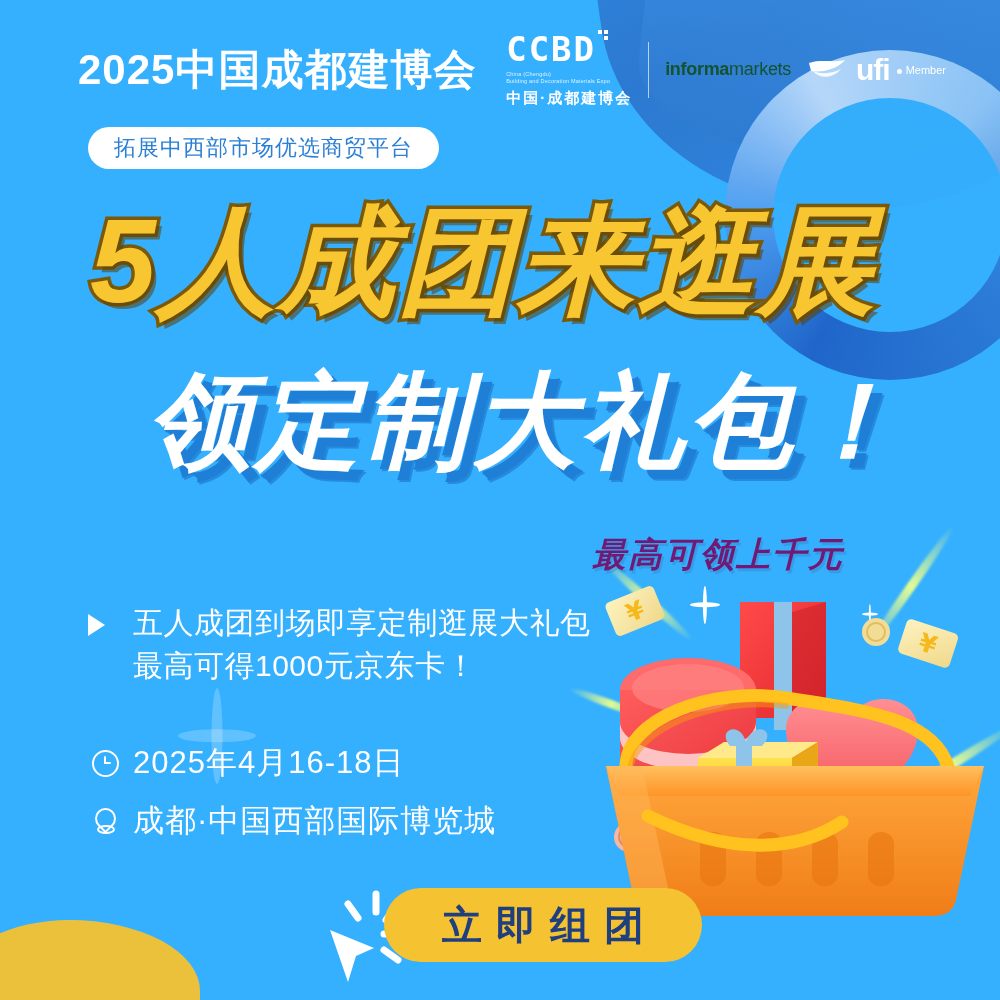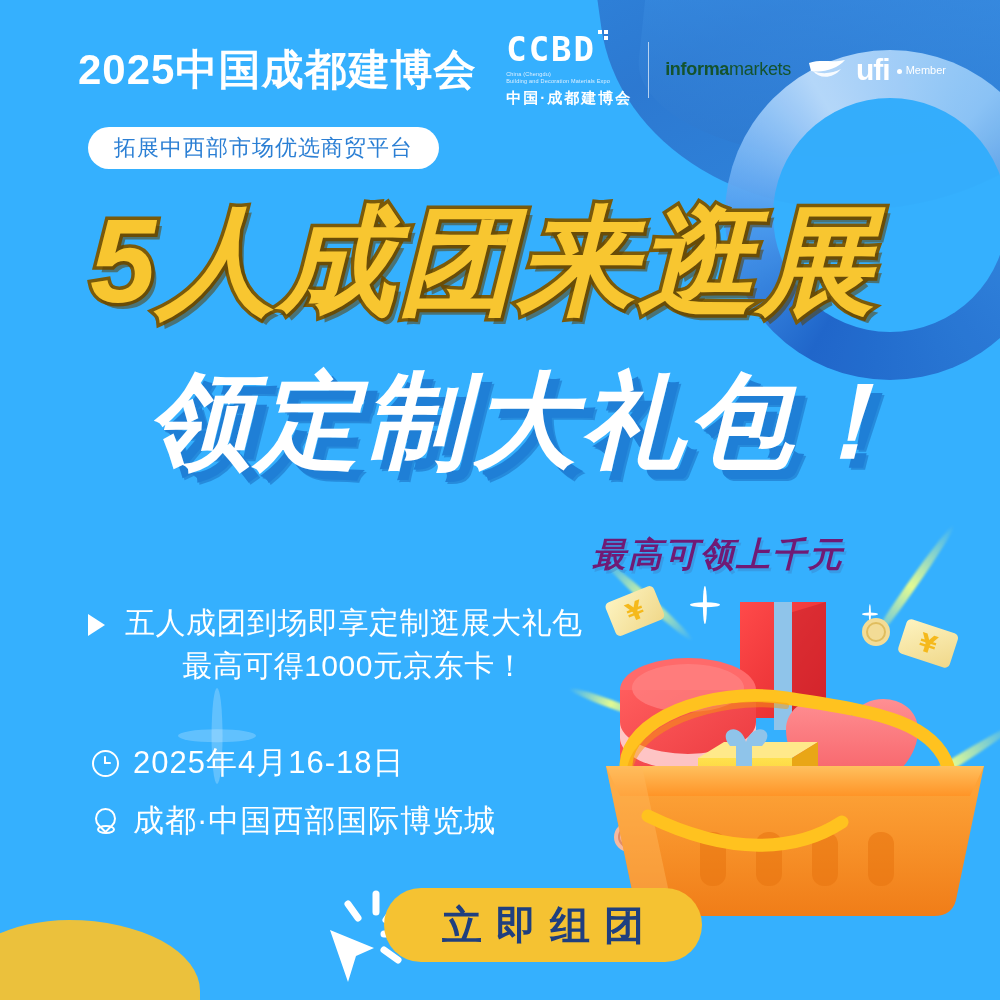--- a/index.html
+++ b/index.html
@@ -127,21 +127,21 @@
   .sub-gold {
     position:absolute; left:592px; top:532px;
     font-size:34px; font-weight:bold; font-style:italic;
     color:#701a75; letter-spacing:2px; white-space:nowrap;
     text-shadow:2px 3px 0 rgba(60,120,190,.35);
   }
 
   
   .bullet-row {
     position:absolute; left:88px; top:602px;
-    display:flex; align-items:flex-start; gap:20px;text-align:center;
+    display:flex; align-items:flex-start; gap:28px;
   }
   .tri {
     width:0;height:0;margin-top:12px;
     border-left:17px solid #ffffff;
     border-top:11px solid transparent;
     border-bottom:11px solid transparent;
   }
   .bullet-lines { color:#ffffff; font-size:30px; line-height:1.42; letter-spacing:.5px; white-space:nowrap; }
 
   .meta-row {

